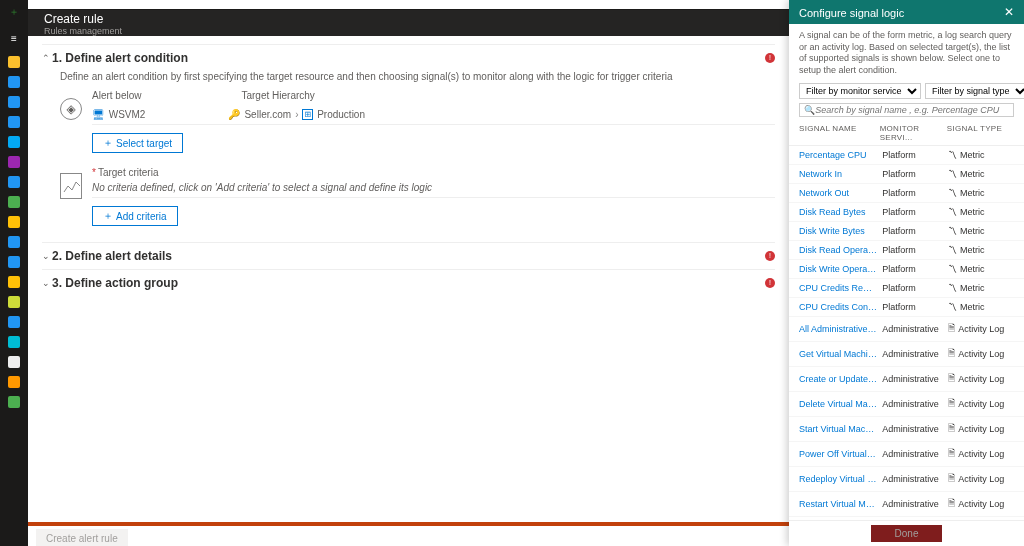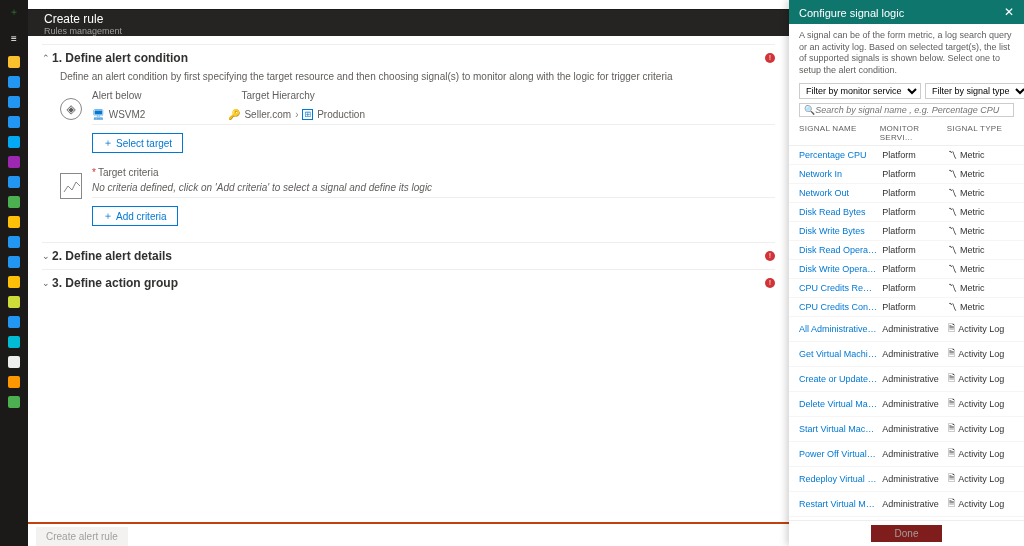--- a/index.html
+++ b/index.html
@@ -34,21 +34,21 @@
 .tgt-labels { display: flex; gap: 100px; color: #605e5c; font-size: 10px; margin-bottom: 4px; }
 .tgt-row { display: flex; align-items: center; gap: 6px; border-bottom: 1px solid #eee; padding: 4px 0; }
 .tgt-row .vm { display: flex; align-items: center; gap: 4px; width: 130px; }
 .hier { display: flex; align-items: center; gap: 4px; font-size: 10px; }
 .pill-btn { margin-top: 8px; border: 1px solid #0078d4; background: #fff; color: #0078d4; padding: 2px 10px; font-size: 10px; cursor: pointer; display: inline-flex; align-items: center; gap: 3px; }
 .criteria-icon { width: 22px; height: 26px; border: 1px solid #888; position: relative; margin-top: 6px; }
 .criteria-msg { font-style: italic; color: #605e5c; border-bottom: 1px solid #eee; padding: 4px 0; }
 .ast { color: #d13438; margin-right: 2px; }
 
 
-.footer { position: absolute; left: 28px; bottom: 0; right: 235px; height: 24px; background: #fff; border-top: 2px solid #c2410c; padding: 3px 8px; }
+.footer { position: absolute; left: 28px; bottom: 0; right: 235px; height: 24px; background: #fff; border-top: 4px solid #c2410c; padding: 3px 8px; }
 .create-btn { background: #f3f2f1; color: #a19f9d; border: none; padding: 4px 10px; font-size: 10px; cursor: not-allowed; }
 
 
 .panel { position: absolute; right: 0; top: 0; width: 235px; height: 546px; background: #fff; box-shadow: -2px 0 8px rgba(0,0,0,.2); display: flex; flex-direction: column; }
 .panel-hd { background: #0f766e; color: #fff; padding: 5px 10px; font-size: 11px; display: flex; justify-content: space-between; align-items: flex-end; }
 .panel-hd .x { cursor: pointer; font-size: 12px; }
 .panel-desc { font-size: 9px; color: #605e5c; padding: 6px 10px; line-height: 1.3; }
 .panel-sub { font-size: 10px; font-weight: 600; padding: 2px 10px 6px; }
 .filters { display: flex; gap: 4px; padding: 0 10px 4px; }
 .filters select { flex: 1; font-size: 9px; border: 1px solid #ccc; padding: 1px 2px; background: #fff; }

